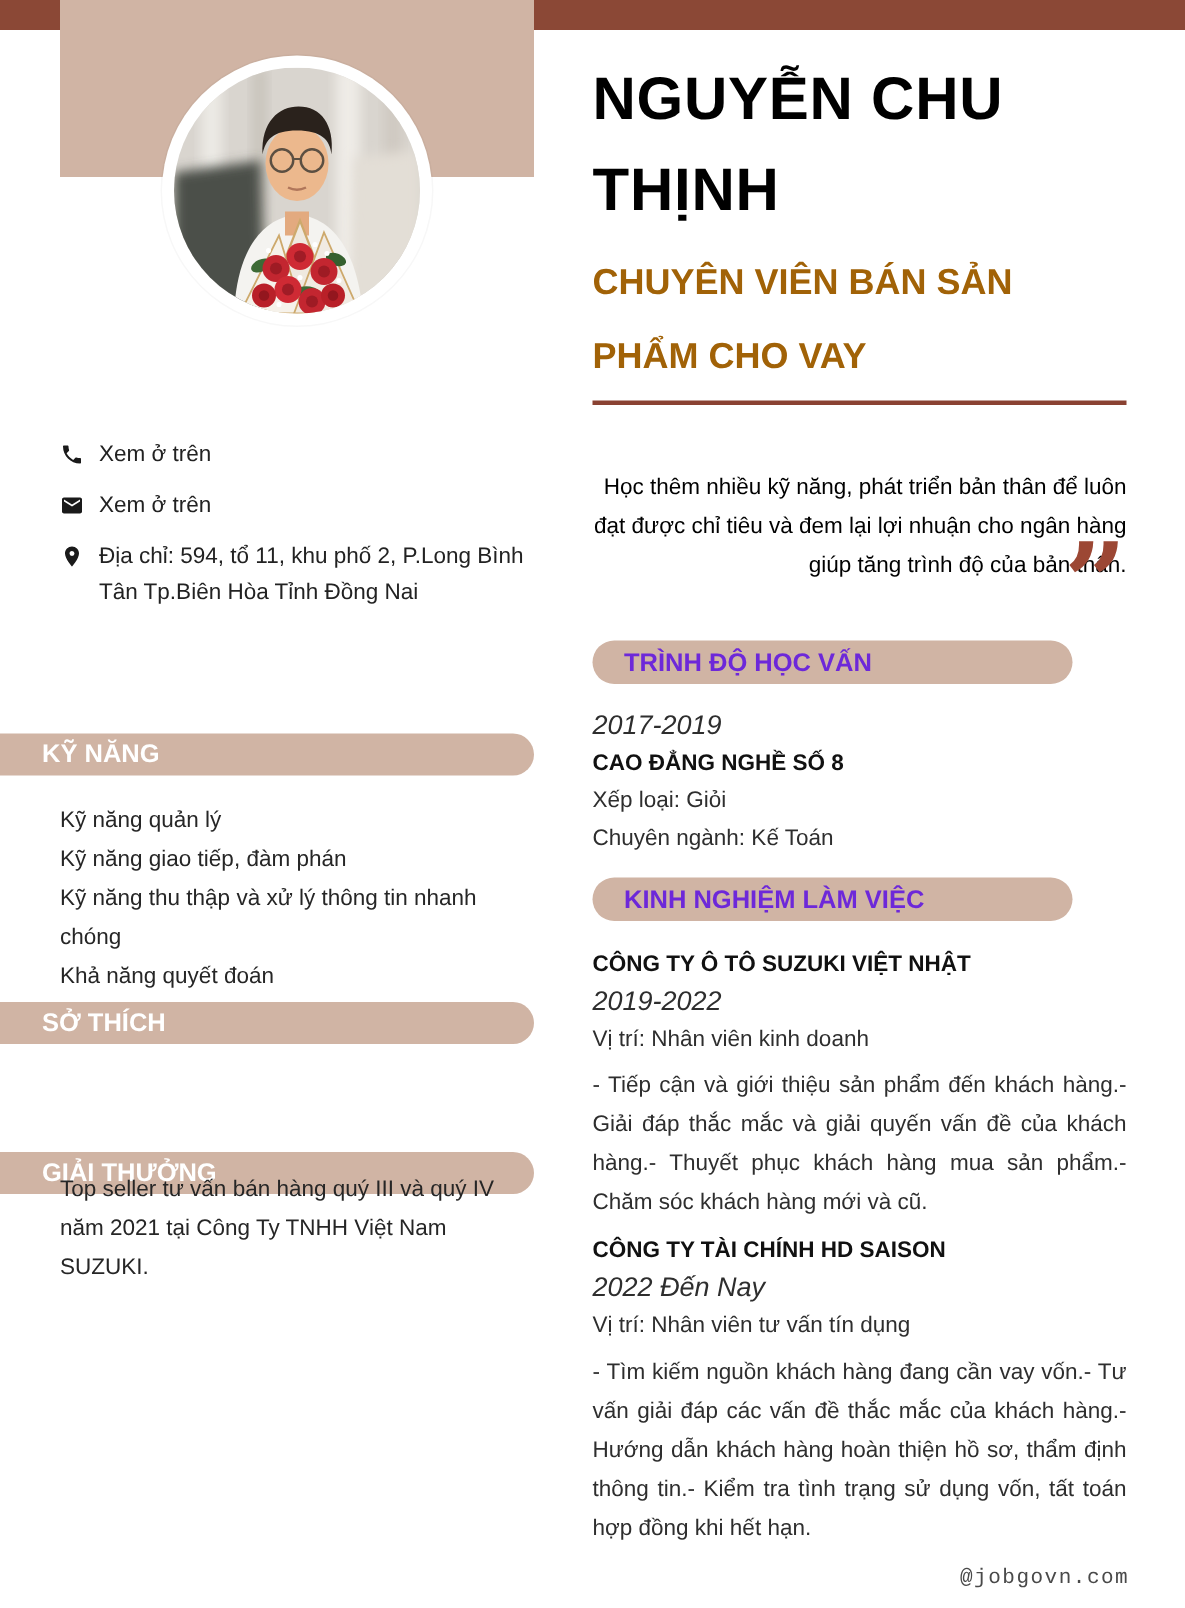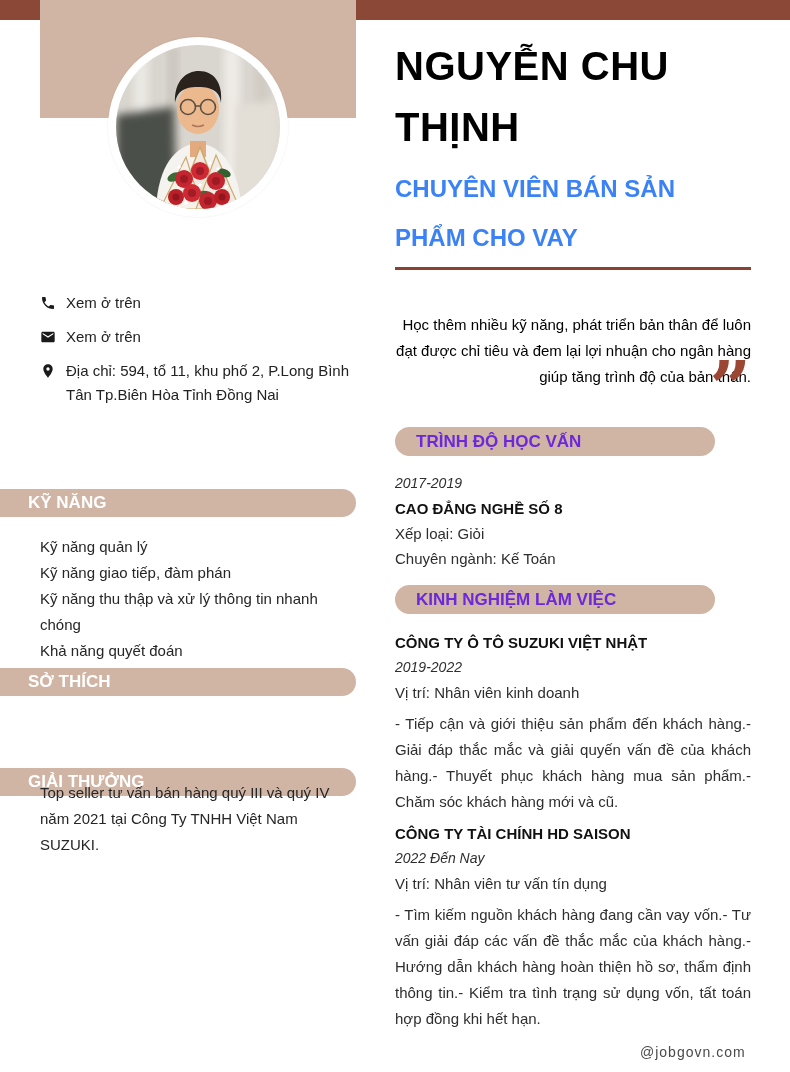--- a/index.html
+++ b/index.html
@@ -11,49 +11,49 @@
   #top-bar{left:0;top:0;width:790px;height:20px;background:#8b4836;}
   #photo-backdrop{left:40px;top:0;width:316px;height:118px;background:#d0b4a4;}
   #photo-ring{left:108px;top:37px;width:180px;height:180px;border-radius:50%;background:#ffffff;
               box-shadow:0 0 0 1px rgba(0,0,0,0.03);}
   #photo-circle{left:116px;top:45px;width:164px;height:164px;border-radius:50%;overflow:hidden;}
 
   
   #right-col{left:395px;top:0;width:356px;}
   .name{position:absolute;left:0;top:36px;width:356px;font-size:40px;font-weight:bold;color:#000000;
         line-height:61px;letter-spacing:.5px;}
-  .job-title{position:absolute;left:0;top:164px;width:356px;font-size:24px;font-weight:bold;color:#3b82f6;
+  .job-title{position:absolute;left:0;top:164px;width:356px;font-size:24px;font-weight:bold;color:#a16207;
         line-height:49px;}
   .divider{position:absolute;left:0;top:267px;width:356px;height:3px;background:#8a4232;}
   .summary{position:absolute;left:0;top:312px;width:356px;font-size:15px;line-height:26px;color:#000000;text-align:right;}
   .quote{position:absolute;right:0;top:352px;font-family:"DejaVu Serif",serif;font-weight:bold;
          font-size:72px;line-height:72px;color:#9c4734;}
 
   .pill{position:absolute;height:29px;background:#d0b4a4;border-radius:15px;color:#6d28d9;
         font-size:17px;font-weight:bold;line-height:29px;padding-left:21px;box-sizing:border-box;}
   .pill-left{position:absolute;left:0;height:28px;width:356px;background:#d0b4a4;
         border-radius:0 14px 14px 0;color:#fff;font-size:17px;font-weight:bold;line-height:28px;
         padding-left:28px;box-sizing:border-box;}
 
   .edu{position:absolute;left:0;top:471px;width:356px;font-size:15px;line-height:25px;}
-  .period{font-style:italic;font-size:14px;color:#2e2e2e;}
+  .period{font-style:italic;font-size:18px;color:#2e2e2e;}
   .strong{font-weight:bold;color:#111;}
   .jobdesc{text-align:justify;line-height:26px;margin-top:6px;}
   .job{font-size:15px;line-height:25px;}
 
   
   #contact{left:40px;top:294px;width:316px;font-size:15px;color:#222;}
   .c-row{display:flex;align-items:flex-start;margin-bottom:16px;line-height:18px;}
   .c-row .ic{flex:0 0 16px;height:16px;margin-right:10px;margin-top:1px;}
   .c-first{width:158px;display:flex;}
   .addr{line-height:24px;margin-top:-3px;}
   svg.glyph{width:16px;height:16px;fill:#1a1a1a;}
 
   .leftlist{position:absolute;left:40px;width:312px;font-size:15px;color:#262626;line-height:26px;}
-  #footer-handle{position:absolute;left:640px;top:1044px;font-family:Liberation Sans, sans-serif;
+  #footer-handle{position:absolute;left:640px;top:1044px;font-family:Liberation Mono, monospace;
       font-size:14px;color:#4a4a4a;letter-spacing:1px;text-align:right;}
 </style>
 </head>
 <body>
 
 <div id="page">
 
   <div id="top-bar" class="abs"></div>
   <div id="photo-backdrop" class="abs"></div>
   <div id="photo-ring" class="abs"></div>

